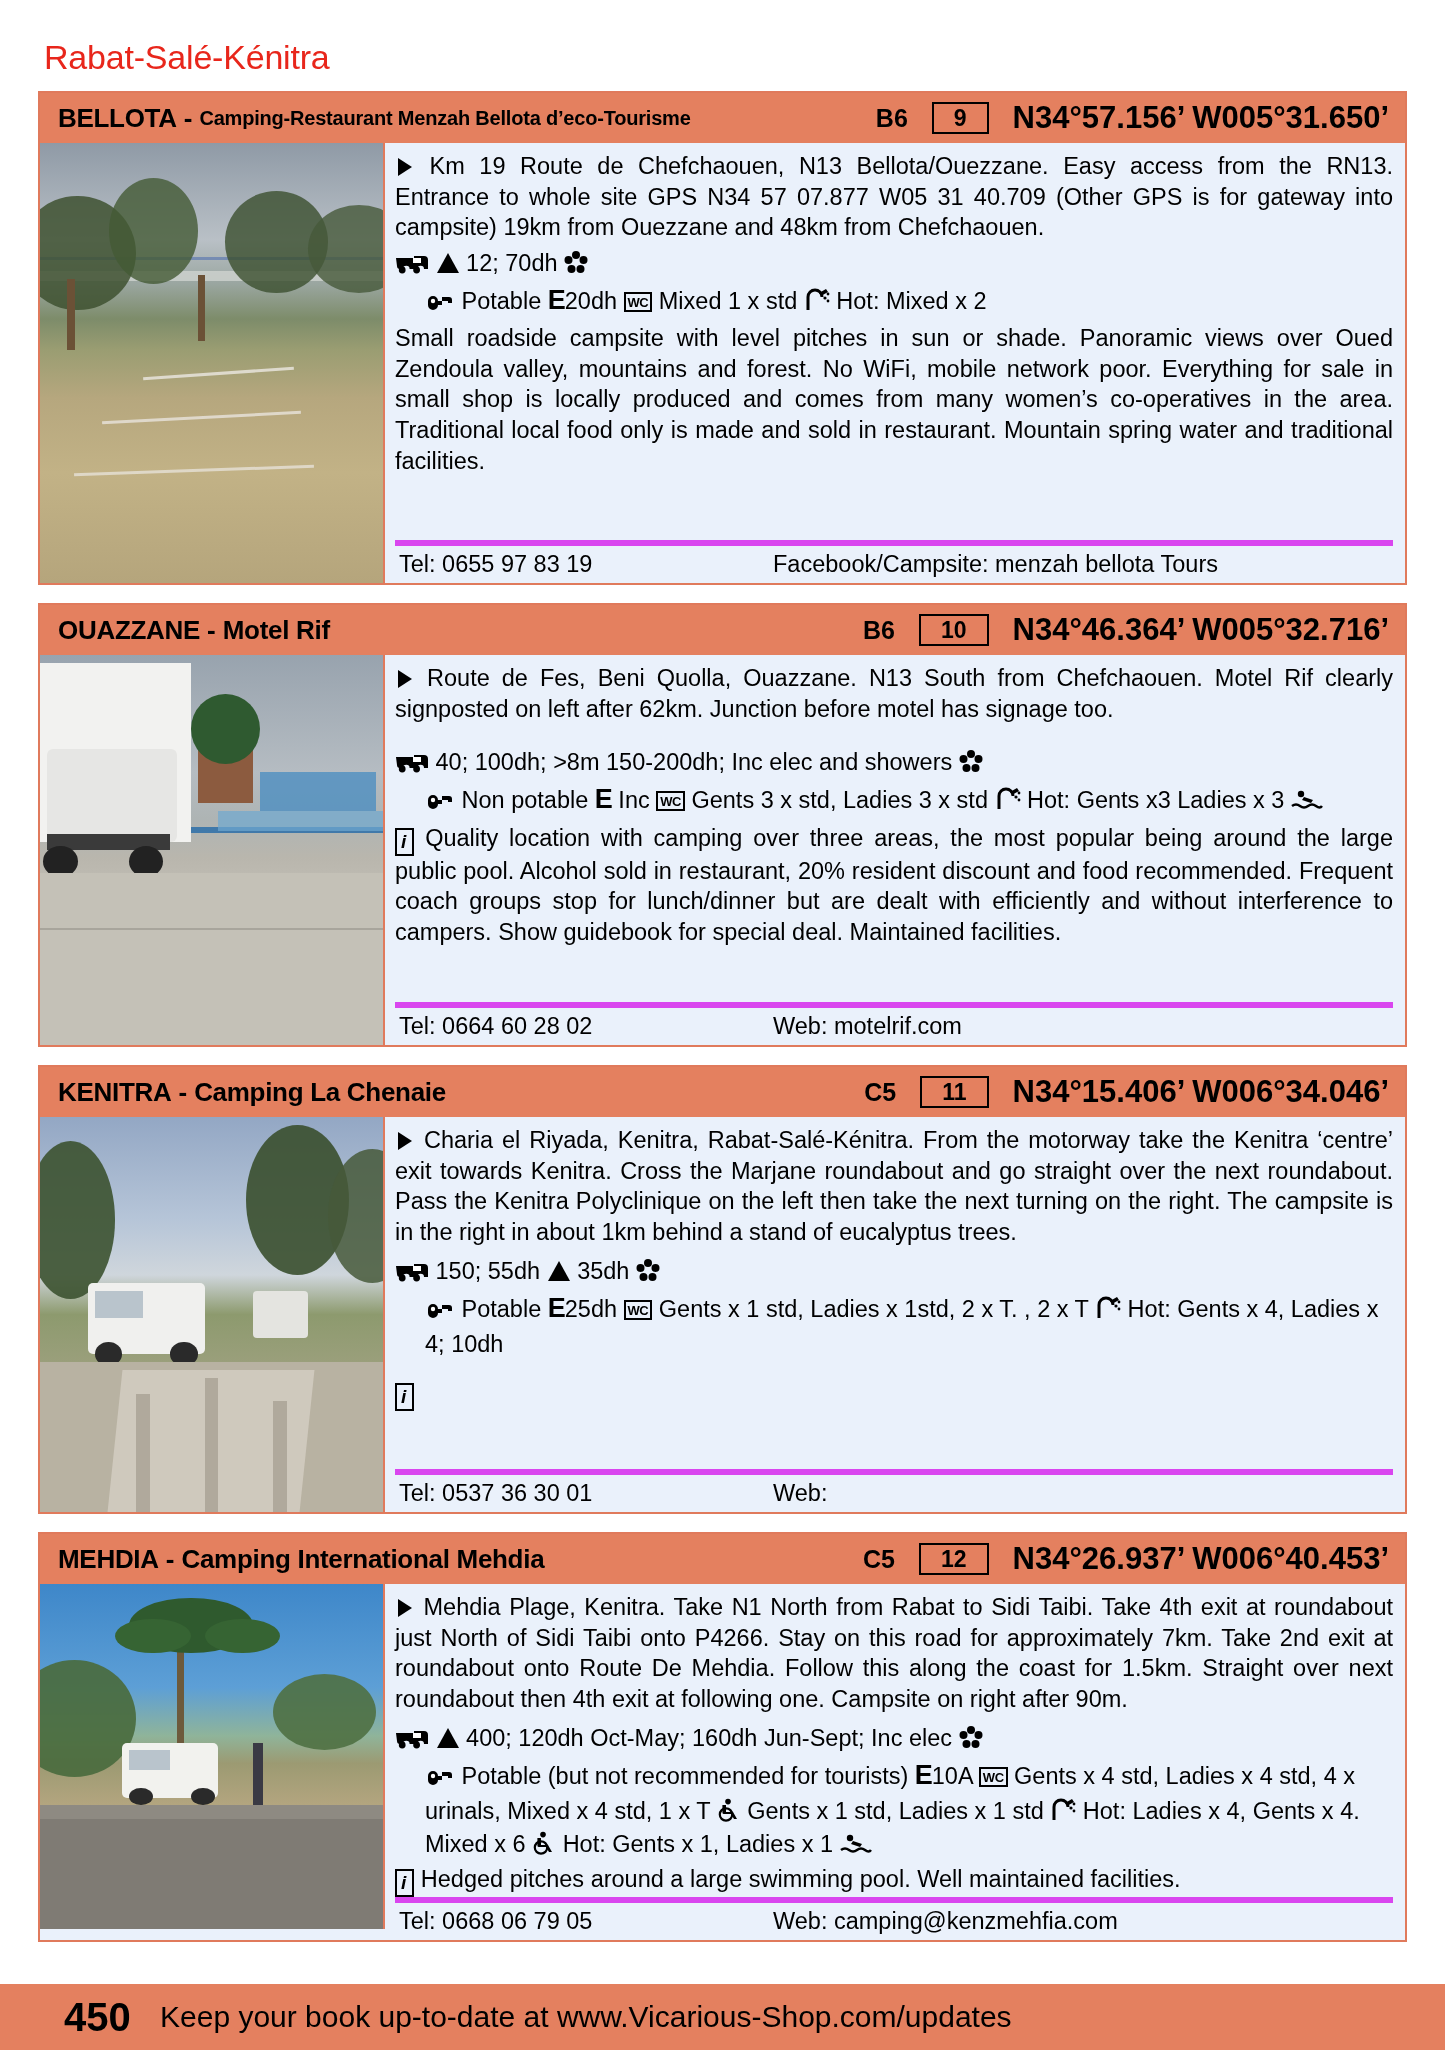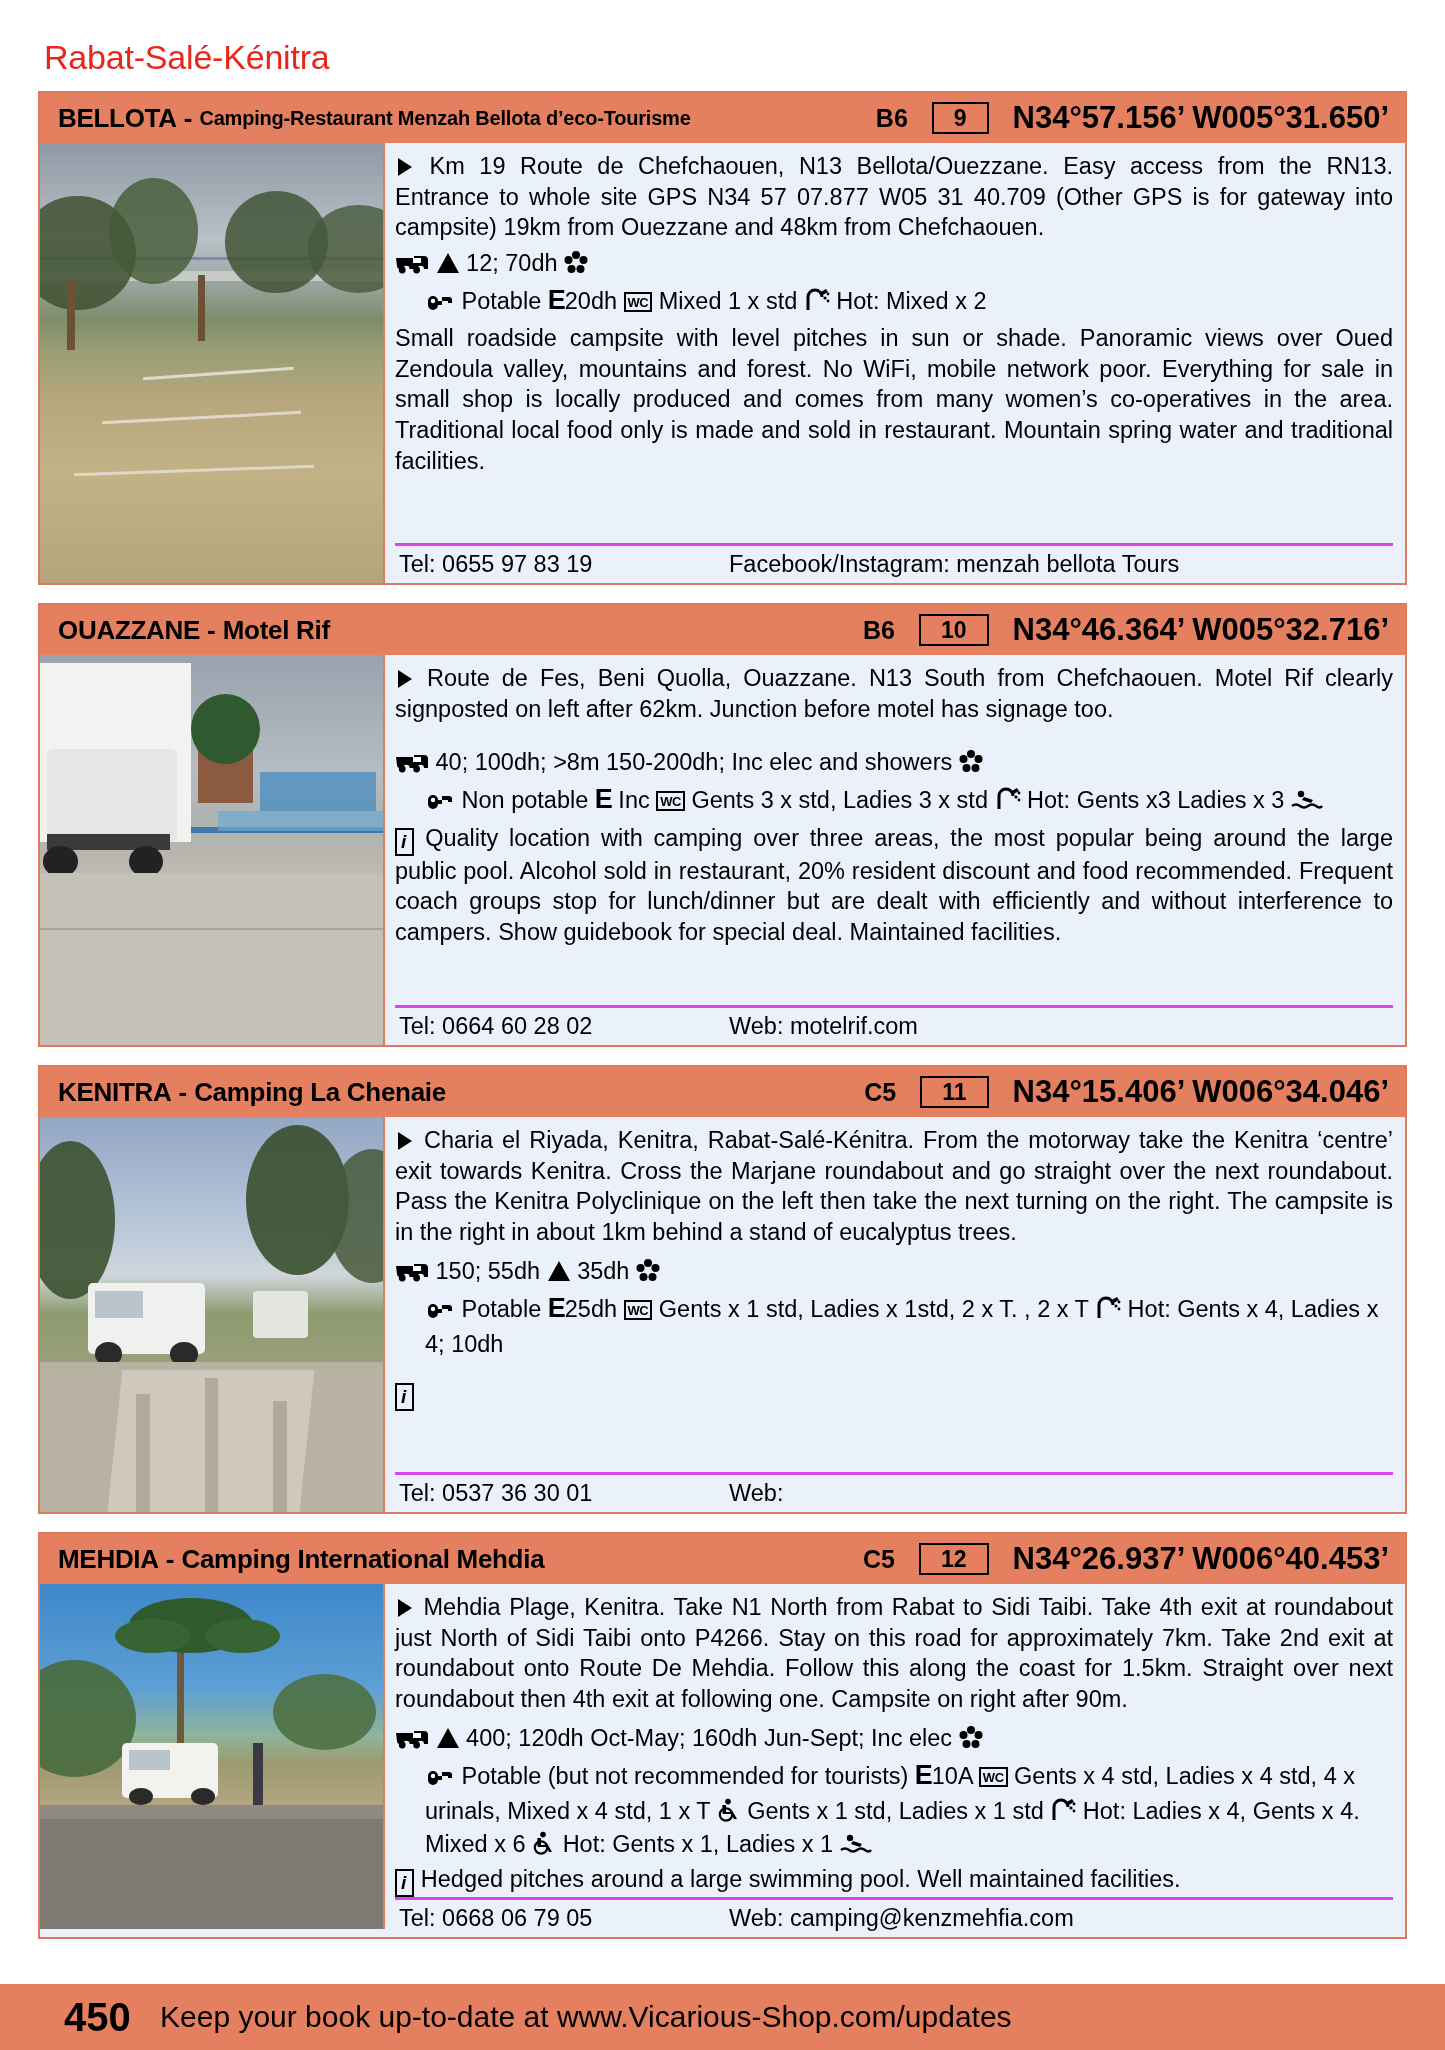--- a/index.html
+++ b/index.html
@@ -90,23 +90,24 @@
   .para.jst{ text-align:justify; text-justify:inter-word; }
   .facil{
     font-size:23.5px;
     line-height:1.40;
     margin:2px 0 0 0;
   }
   .facil.indent{ padding-left:30px; }
   .contact{
     display:flex;
     font-size:23.5px;
-    border-top:3px solid #d946ef;
+    border-top:6px solid #d946ef;
     margin-top:auto;
     padding:5px 0 5px 4px;
+    gap:44px;
   }
   .contact .tel{ width:330px; flex:0 0 330px; }
   .spacerline{ height:14px; }
 
   
   .ico{ display:inline-block; vertical-align:-3px; }
   .ico svg{ display:block; }
   .icon-arrow{ vertical-align:-4px; }
   .ebold{ font-weight:bold; font-size:27px; letter-spacing:-1px; }
   .wcbox{
@@ -212,21 +213,21 @@
                 <circle cx="24" cy="6" r="1.4" fill="#000"></circle>
                 <circle cx="24" cy="13" r="1.4" fill="#000"></circle>
               </svg></span>
           <span>Hot: Mixed x 2</span>
         </div>
 
         <p class="para jst" style="margin-top:4px">Small roadside campsite with level pitches in sun or shade. Panoramic views over Oued Zendoula valley, mountains and forest. No WiFi, mobile network poor. Everything for sale in small shop is locally produced and comes from many women’s co-operatives in the area. Traditional local food only is made and sold in restaurant. Mountain spring water and traditional facilities.</p>
 
         <div class="contact">
           <span class="tel">Tel: 0655 97 83 19</span>
-          <span>Facebook/Instagram: menzah bellota Tours</span>
+          <span>Facebook/Campsite: menzah bellota Tours</span>
         </div>
       </div>
     </div>
   </div>
 
   <div class="card">
     <div class="card-header">
       <span class="hdr-name">OUAZZANE</span>
       <span class="hdr-sep">-</span>
       <span class="hdr-name">Motel Rif</span>

